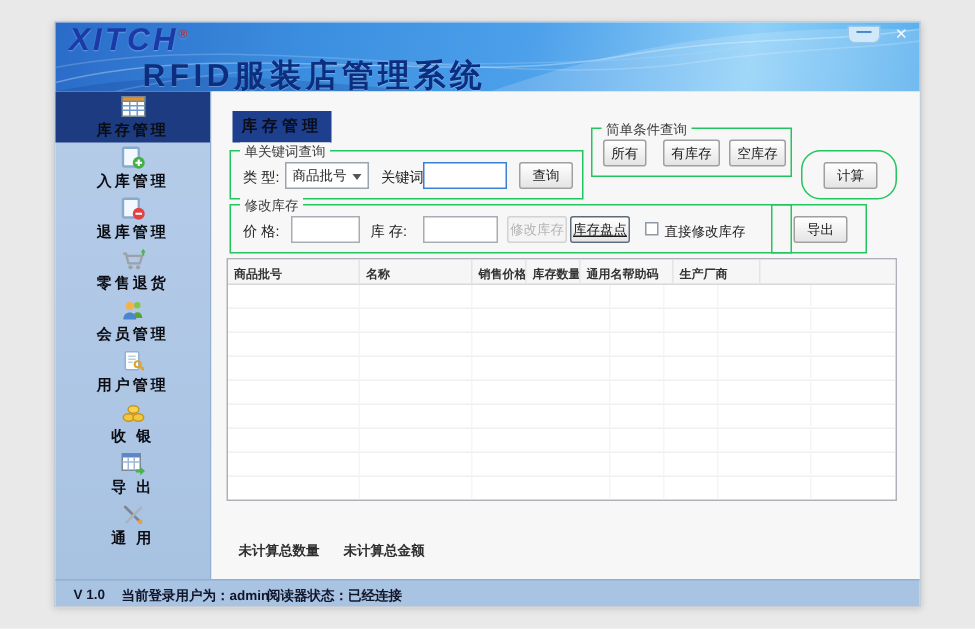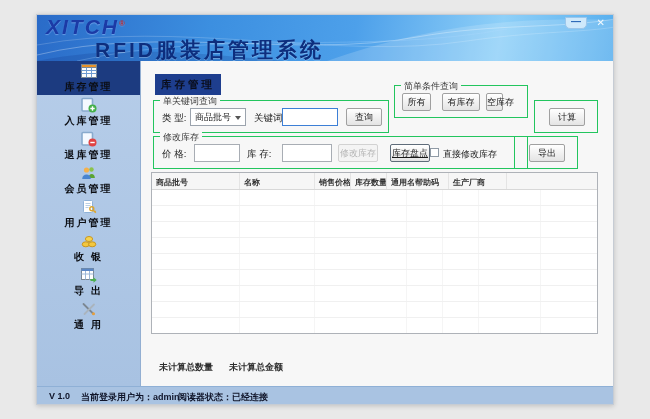--- a/index.html
+++ b/index.html
@@ -129,20 +129,31 @@
               <rect x="2" y="1.5" width="10.5" height="12.5" rx="1" fill="#f4f9ff" stroke="#88aacd" stroke-width="1.6"></rect>
               <circle cx="12.5" cy="11.5" r="4" fill="#e04343"></circle>
               <path d="M10.3 11.5h4.4" stroke="#fff" stroke-width="1.4"></path>
             </svg>
           </span>
           <span class="lbl">退库管理</span>
         </div>
         <div class="side-item">
           <span class="sicon">
             <svg width="18" height="16" viewBox="0 0 18 16">
+              <path d="M2 4h2l1.6 6.5h7.6l1.6-5H5" fill="none" stroke="#9aa1a8" stroke-width="1.5"></path>
+              <circle cx="7" cy="13.2" r="1.4" fill="#9aa1a8"></circle>
+              <circle cx="12" cy="13.2" r="1.4" fill="#9aa1a8"></circle>
+              <path d="M13.8 3.4l1.7-2.6 1.7 2.6h-1v2h-1.4v-2z" fill="#55b14c"></path>
+            </svg>
+          </span>
+          <span class="lbl">零售退货</span>
+        </div>
+        <div class="side-item">
+          <span class="sicon">
+            <svg width="18" height="16" viewBox="0 0 18 16">
               <circle cx="11.5" cy="4.5" r="2.2" fill="#8bc34a"></circle>
               <path d="M8.5 13c.2-2.6 1.5-3.9 3.2-3.9 1.8 0 3 1.3 3.2 3.9z" fill="#5aa432"></path>
               <circle cx="6.5" cy="5" r="2.6" fill="#f5b04a"></circle>
               <path d="M2.2 14c0-3 1.9-4.6 4.3-4.6 2.4 0 4.3 1.6 4.3 4.6z" fill="#4a85d0"></path>
             </svg>
           </span>
           <span class="lbl">会员管理</span>
         </div>
         <div class="side-item">
           <span class="sicon">
@@ -200,35 +211,35 @@
           <span>商品批号</span>
           <span class="chev"></span>
         </div>
         <span class="flabel" style="left:100px;">关键词:</span>
         <input class="txt focus" style="left: 128px; width: 56px;" value="">
         <button class="btn" style="left:192px; width:36px;">查询</button>
       </div>
 
       <div class="gbox" style="left:253px; top:24px; width:134px;">
         <span class="gtitle">简单条件查询</span>
-        <span id="cond-buttons"><button class="btn" style="left: 7px; width: 29px;">所有</button><button class="btn" style="left: 47px; width: 38px;">有库存</button><button class="btn" style="left: 91px; width: 17px;">空库存</button></span>
-      </div>
-
-      <div class="gbox" style="left:393px; top:39px; width:64px;">
+        <span id="cond-buttons"><button class="btn" style="left: 7px; width: 29px;">所有</button><button class="btn" style="left: 47px; width: 38px;">有库存</button><button class="btn" style="left: 91px; width: 38px;">空库存</button></span>
+      </div>
+
+      <div class="gbox" style="left:393px; top:39px; width:64px;border-radius:13px;">
         <button class="btn" style="left:14px; width:36px;">计算</button>
       </div>
 
       <div class="gbox" style="left:12px; top:75px; width:375px;">
         <span class="gtitle">修改库存</span>
         <span class="flabel" style="left:8px;">价 格:</span>
         <input class="txt" style="left: 40px; width: 46px;" value="">
         <span class="flabel" style="left:93px;">库 存:</span>
         <input class="txt" style="left: 128px; width: 50px;" value="">
         <button class="btn disabled" style="left:184px; width:40px;">修改库存</button>
-        <button class="btn strong" style="left:236px; width:40px;text-decoration:underline;">库存盘点</button>
+        <button class="btn strong" style="left:226px; width:40px;text-decoration:underline;">库存盘点</button>
         <span class="cb"></span>
         <span class="cb-lbl">直接修改库存</span>
       </div>
 
       <div class="gbox" style="left:373px; top:75px; width:64px;">
         <button class="btn" style="left:14px; width:36px;">导出</button>
       </div>
 
       <div class="table">
         <div class="thead" id="thead">

